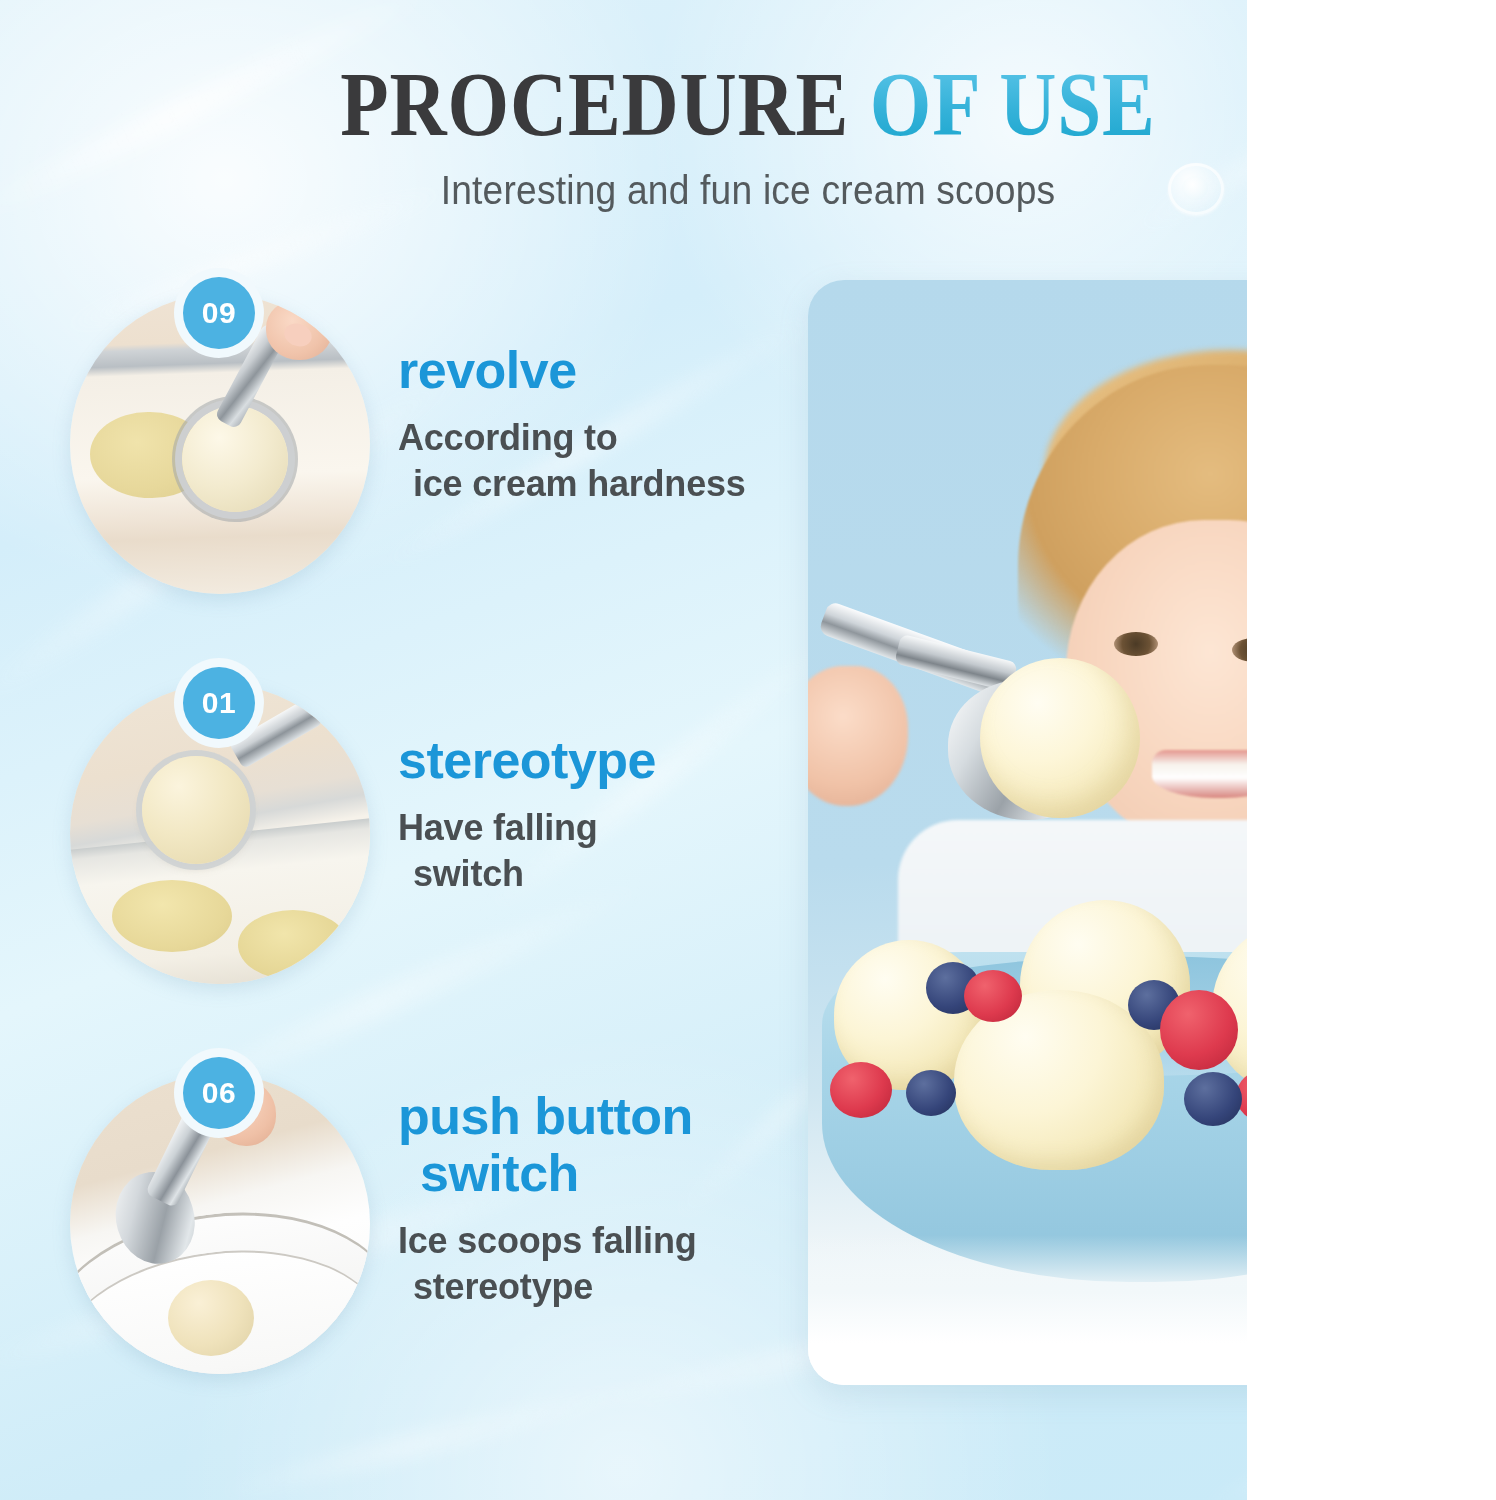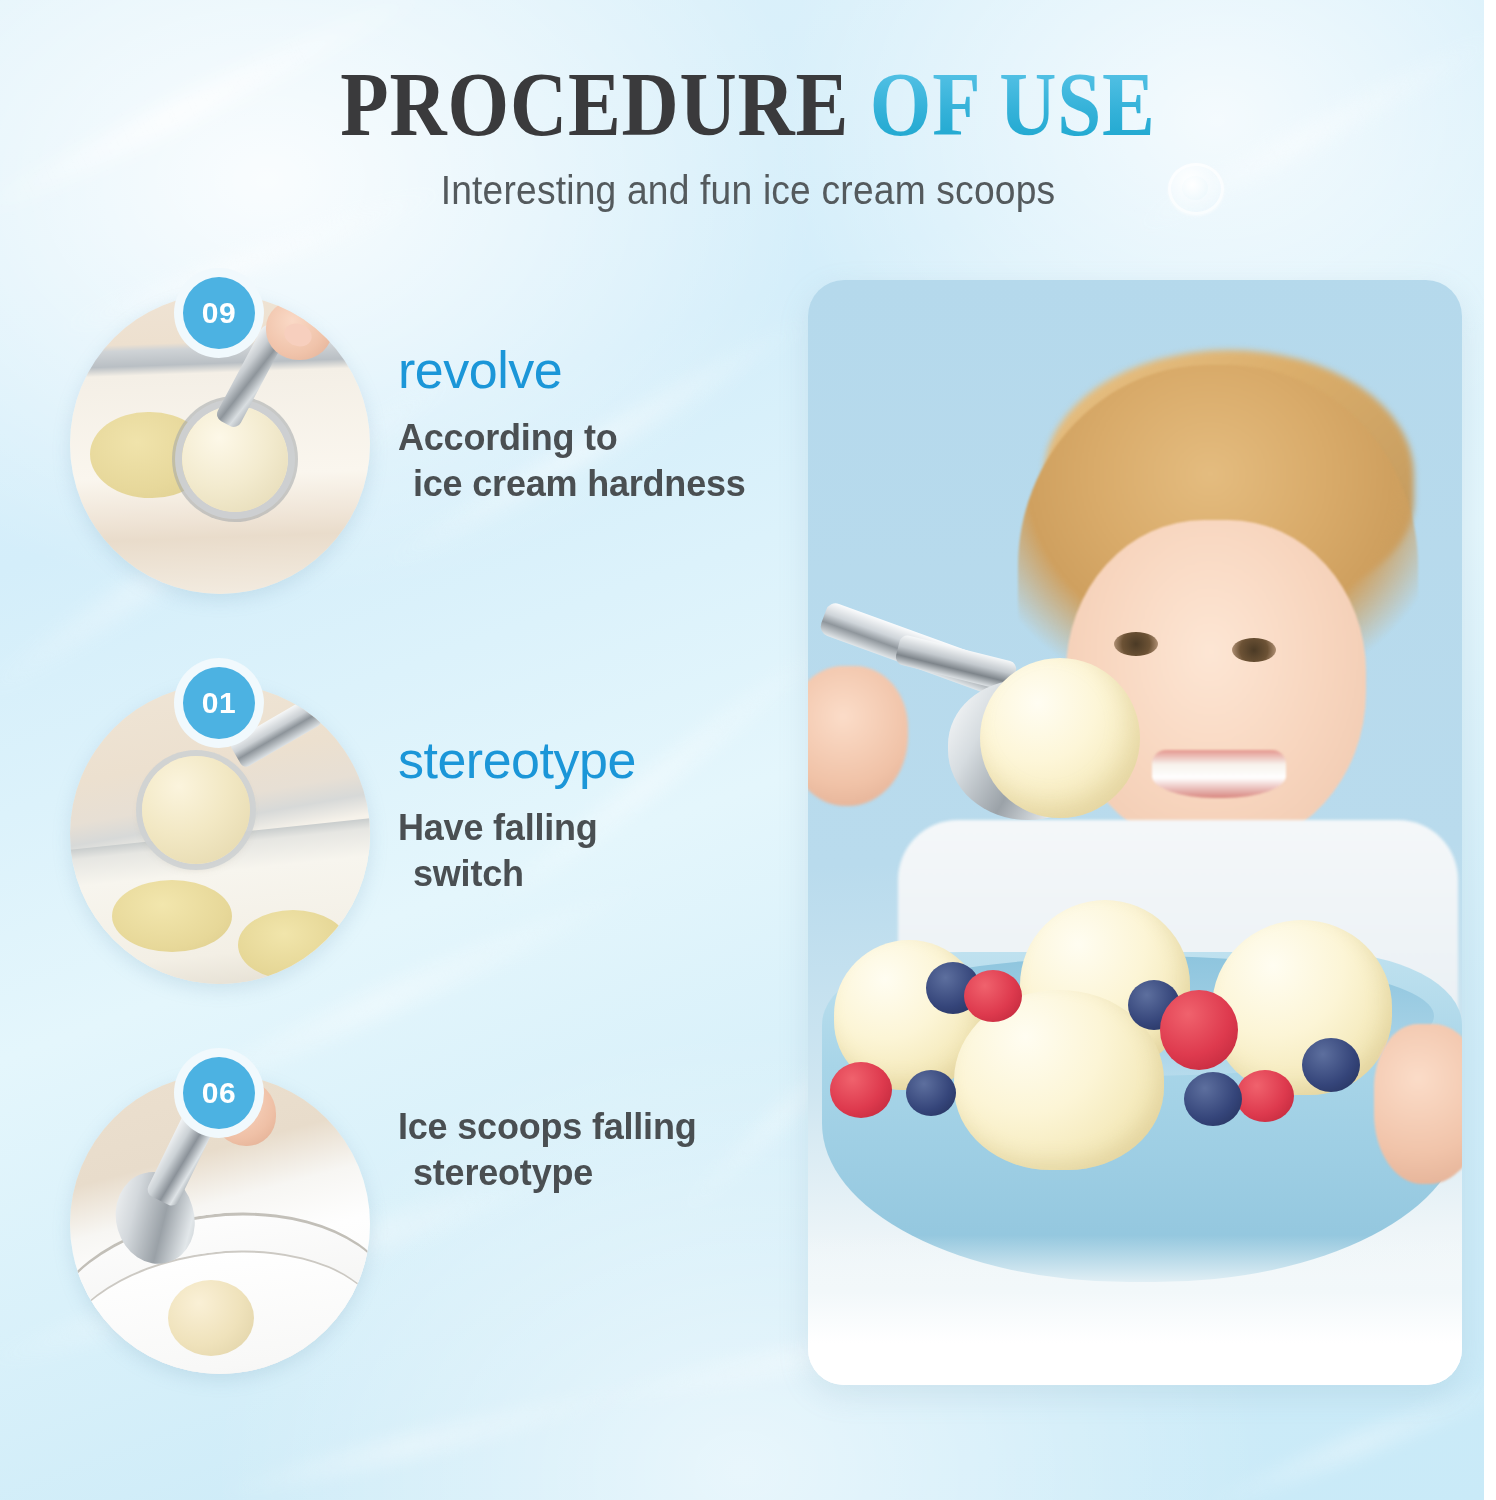--- a/index.html
+++ b/index.html
@@ -6,21 +6,21 @@
     margin: 0;
     padding: 0;
     background: #ffffff;
   }
   body {
     font-family: "Liberation Sans", sans-serif;
   }
 
   #poster {
     position: relative;
-    width: 1484px;
+    width: 1247px;
     height: 1500px;
     overflow: hidden;
     background:
       radial-gradient(ellipse 60% 45% at 18% 12%, rgba(255,255,255,0.85) 0%, rgba(255,255,255,0) 62%),
       radial-gradient(ellipse 50% 40% at 82% 8%, rgba(255,255,255,0.75) 0%, rgba(255,255,255,0) 60%),
       radial-gradient(ellipse 55% 45% at 50% 98%, rgba(255,255,255,0.55) 0%, rgba(255,255,255,0) 65%),
       linear-gradient(160deg, #dff2fa 0%, #d4eefa 28%, #e4f6fc 52%, #cfecf8 78%, #c9eaf8 100%);
   }
 
   
@@ -150,21 +150,21 @@
   }
   .step-text {
     position: absolute;
     left: 398px;
     top: 70px;
     width: 400px;
   }
   .step-head {
     color: #1b96d8;
     font-size: 52px;
-    font-weight: normal;
+    font-weight: bold;
     line-height: 1.1;
     letter-spacing: -0.5px;
   }
   .step-head .ln2 { display: block; padding-left: 22px; }
   .step-desc {
     margin-top: 16px;
     color: #4a4f52;
     font-size: 36px;
     font-weight: bold;
     line-height: 1.28;
@@ -547,20 +547,24 @@
           <div class="t3-plate2"></div>
           <div class="t3-ball"></div>
           <div class="t3-scoop"></div>
           <div class="t3-lever"></div>
           <div class="t3-handle"></div>
           <div class="t3-finger"></div>
         </div>
         <div class="badge">06</div>
       </div>
       <div class="step-text">
+        <div class="step-head">
+          <span>push button</span>
+          <span class="ln2">switch</span>
+        </div>
         <div class="step-desc">
           <span class="d1">Ice scoops falling</span>
           <span class="d2">stereotype</span>
         </div>
       </div>
     </div>
 
   </div>
 
   <div class="hero">

